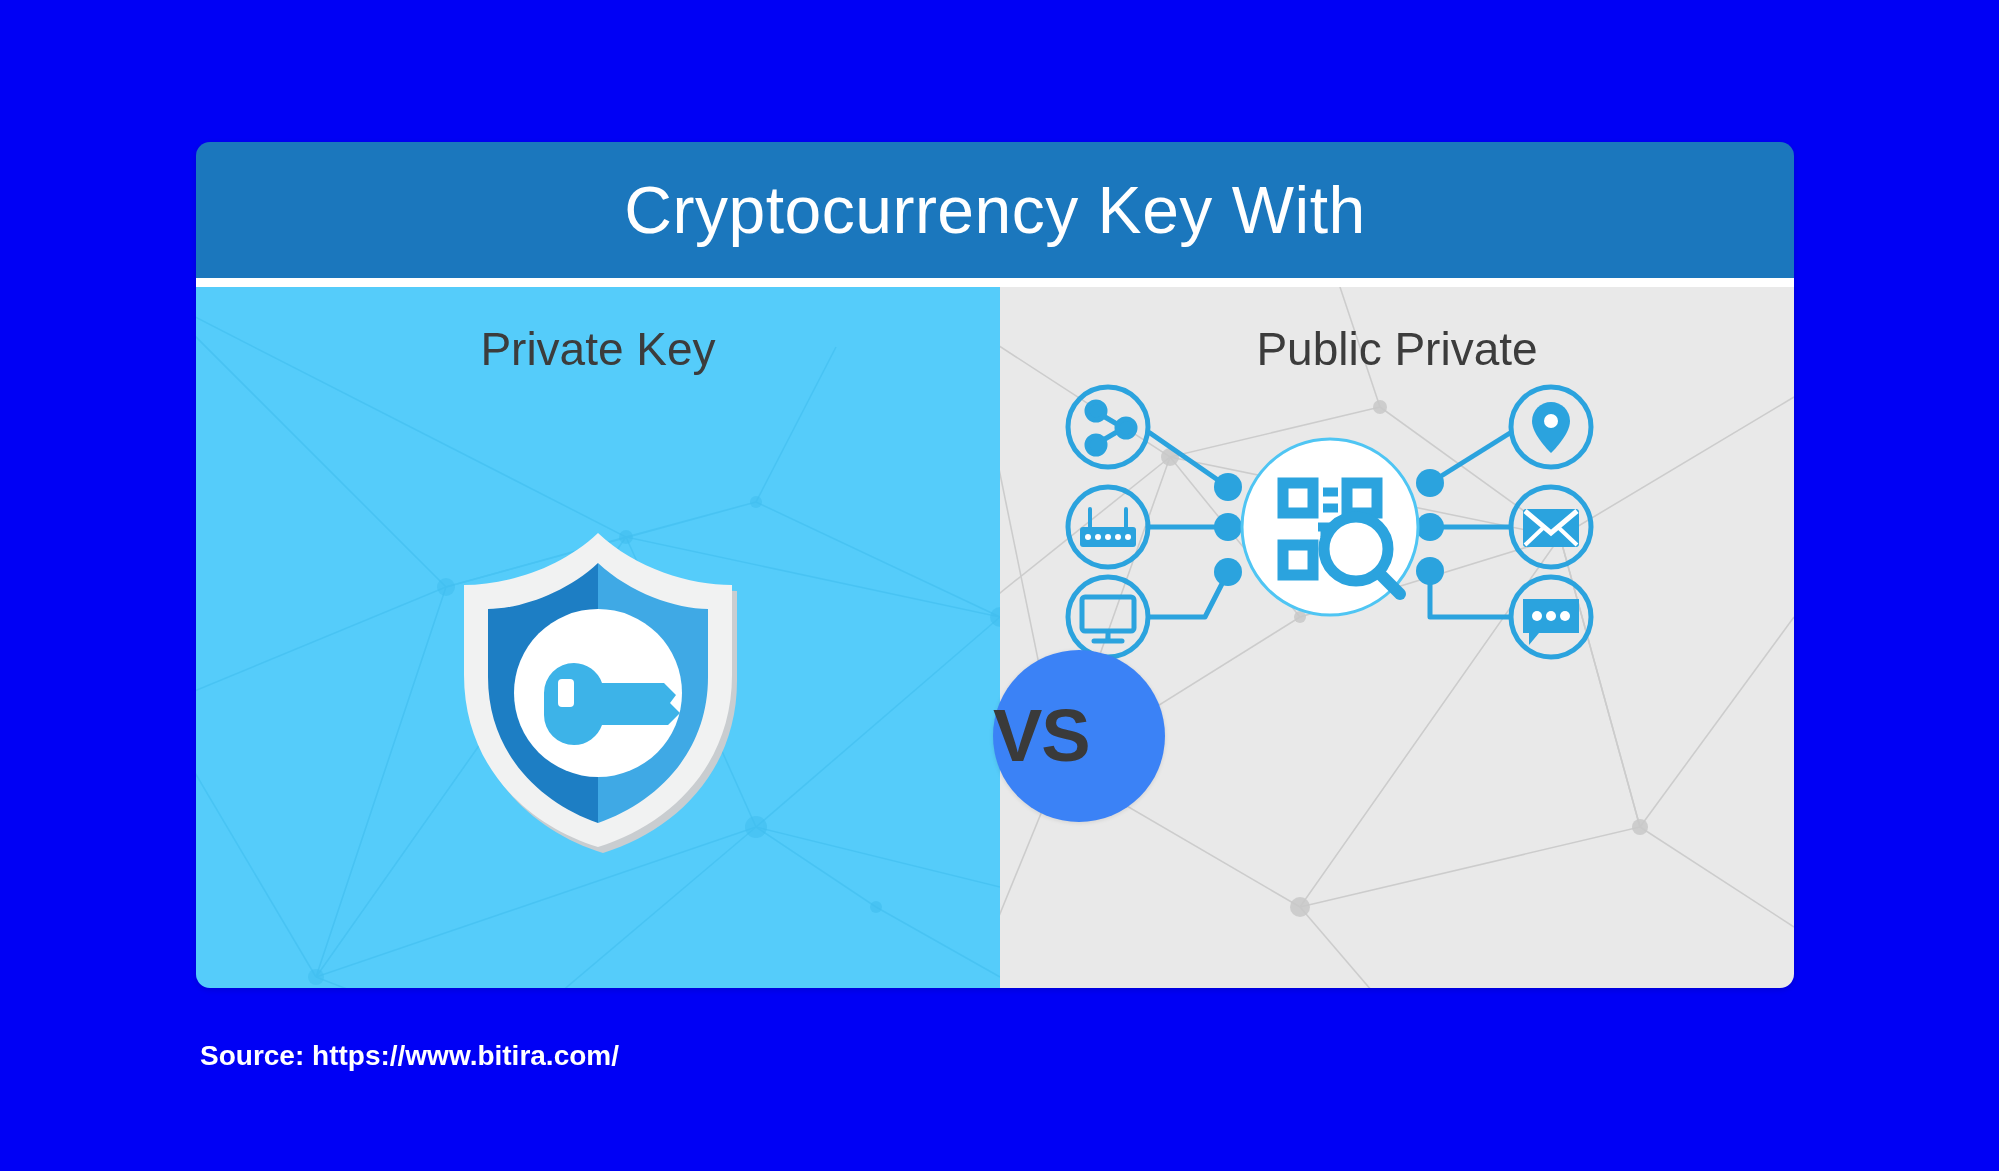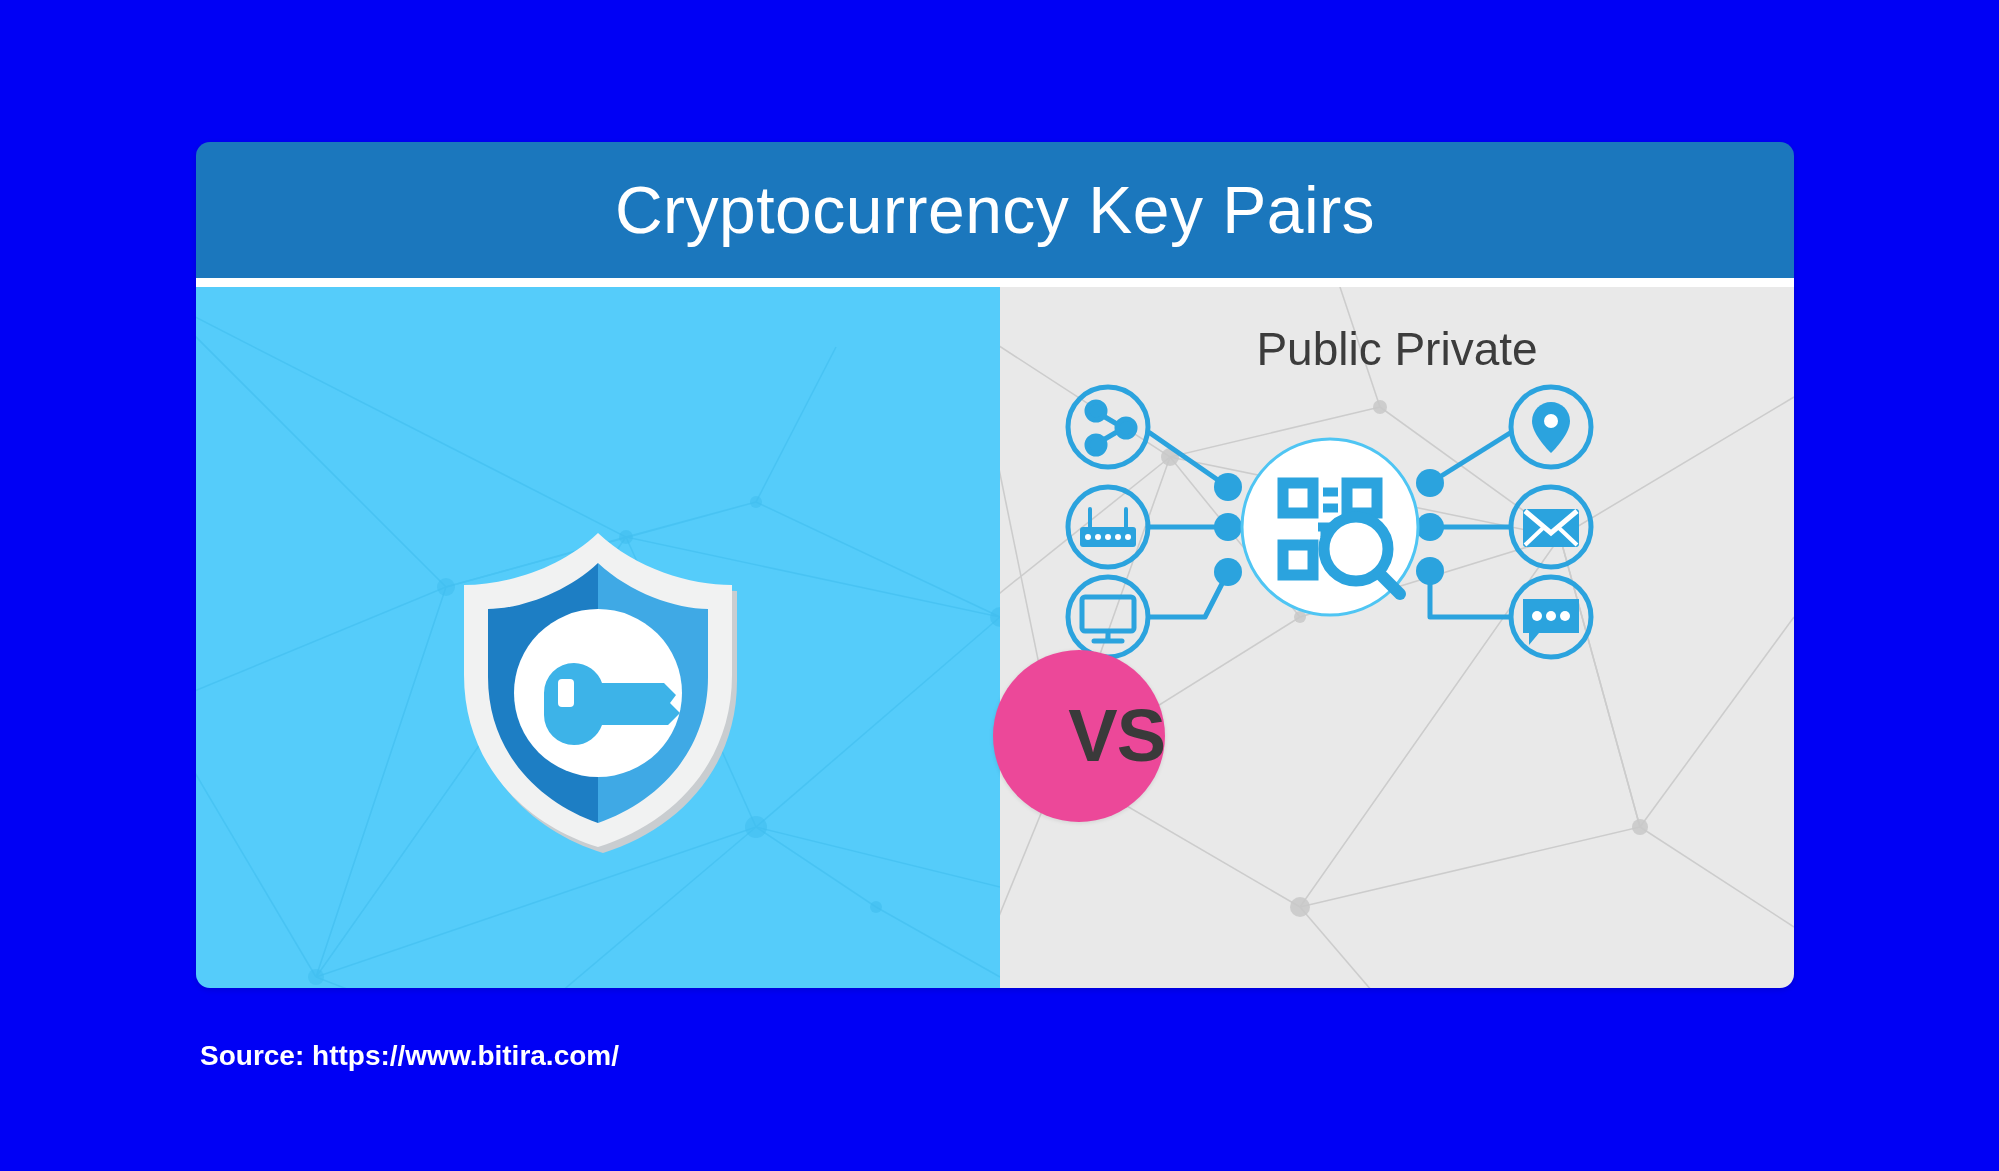--- a/index.html
+++ b/index.html
@@ -60,22 +60,22 @@
   .shield-wrap{
     position:absolute;left:50%;top:238px;transform:translateX(-50%);
     width:300px;height:330px;
   }
 
   
   .vs-badge{
     position:absolute;
     left:797px; top:508px;
     width:172px;height:172px;border-radius:50%;
-    background:#ec4899;
-    display:flex;align-items:center;justify-content:flex-end;
+    background:#3b82f6;
+    display:flex;align-items:center;justify-content:flex-start;
     z-index:6;
     box-shadow:0 1px 4px rgba(0,0,0,.10);
   }
   .vs-text{
     font-size:74px;font-weight:700;color:#3A3A3A;letter-spacing:-1px;line-height:1;
   }
 
   
   .net-graphic{
     position:absolute;left:0;top:0;width:100%;height:100%;
@@ -88,21 +88,21 @@
   }
 </style>
 </head>
 <body>
 
 <div class="stage">
 
   <div class="card">
 
     <div class="card-header">
-      <div class="card-title">Cryptocurrency Key Pairs</div>
+      <div class="card-title">Cryptocurrency Key With</div>
     </div>
     <div class="header-rule"></div>
 
     <div class="panels">
 
       <div class="panel panel-left">
 
         <svg class="panel-bg" viewBox="0 0 804 701" preserveAspectRatio="none">
           <g stroke="#3FBDEE" stroke-width="1.6" fill="none" opacity="0.55">
             <path d="M-40 10 L250 300 L120 690"></path>
@@ -126,20 +126,21 @@
             <circle cx="430" cy="250" r="7"></circle>
             <circle cx="560" cy="215" r="6"></circle>
             <circle cx="560" cy="540" r="11"></circle>
             <circle cx="120" cy="690" r="8"></circle>
             <circle cx="804" cy="330" r="10"></circle>
             <circle cx="300" cy="760" r="7"></circle>
             <circle cx="680" cy="620" r="6"></circle>
           </g>
         </svg>
 
+        <div class="panel-label label-top">Private Key</div>
 
         <div class="shield-wrap">
           <svg viewBox="0 0 300 330" width="300" height="330">
 
             <path d="M150 8 C 112 44 58 60 16 60 L16 150 C16 240 78 300 150 322 C222 300 284 240 284 150 L284 60 C242 60 188 44 150 8 Z" fill="#C9CDD0" transform="translate(5,6)"></path>
 
             <path d="M150 8 C 112 44 58 60 16 60 L16 150 C16 240 78 300 150 322 C222 300 284 240 284 150 L284 60 C242 60 188 44 150 8 Z" fill="#F1F2F2"></path>
 
             <path d="M150 38 C 118 68 72 84 40 84 L40 152 C40 228 92 278 150 298 L150 38 Z" fill="#1D7EC4"></path>
 

